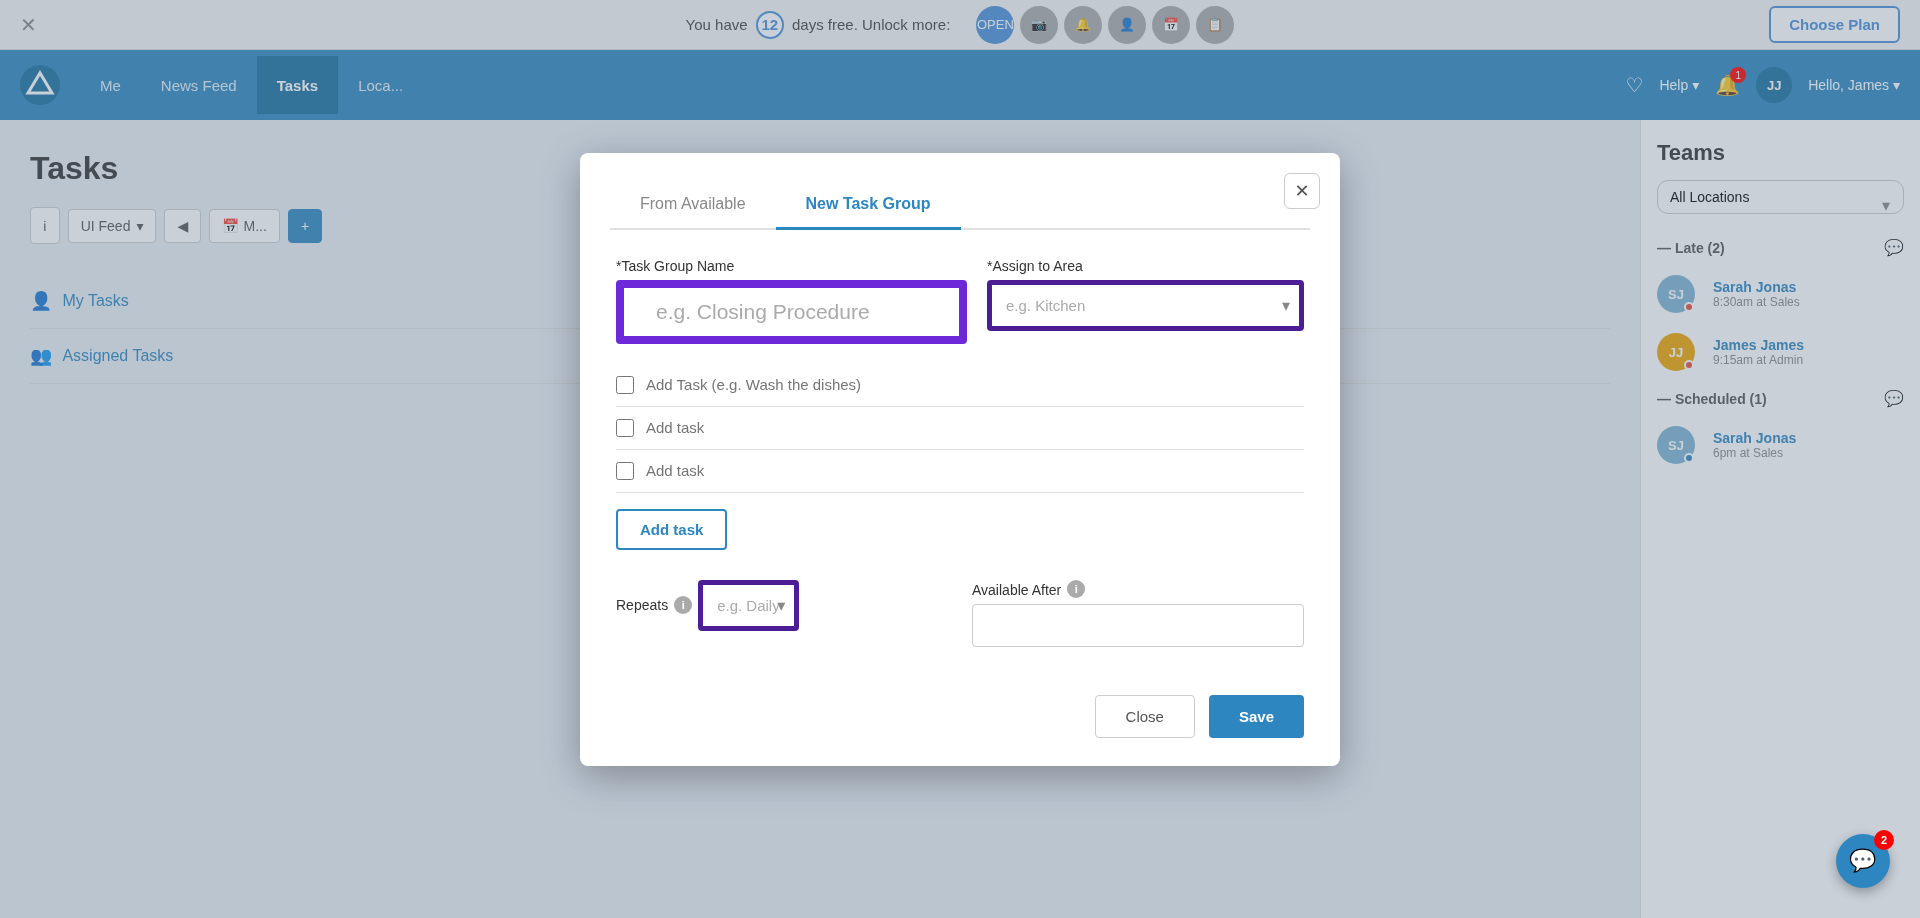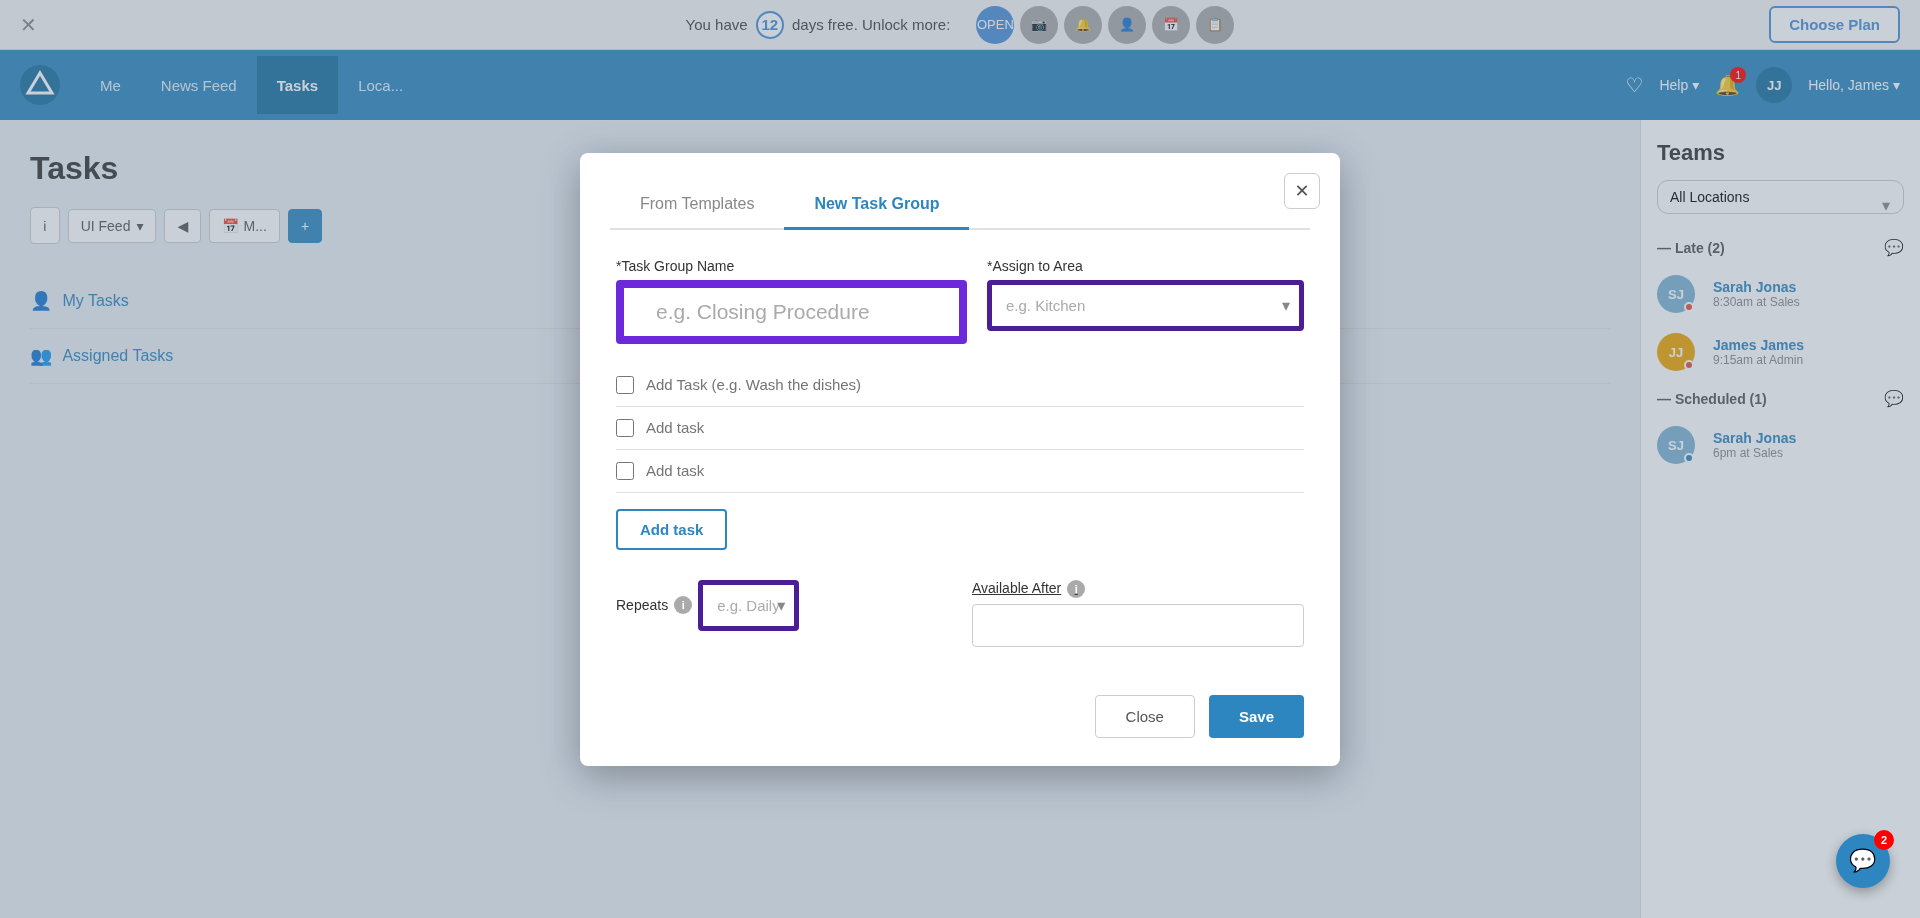--- a/index.html
+++ b/index.html
@@ -441,26 +441,25 @@
       font-weight: bold;
     }
     .avail-group {
       flex: 1;
       display: flex;
       flex-direction: column;
       gap: 6px;
     }
     .avail-label {
       display: flex;
-      align-items: flex-start;
+      align-items: flex-end;
       gap: 6px;
       font-size: 14px;
       color: #333;
       font-weight: 500;
-      text-decoration: underline;
     }
     .avail-input {
       padding: 12px 14px;
       border: 1px solid #ccc;
       border-radius: 4px;
       font-size: 15px;
       color: #333;
       outline: none;
     }
     .modal-footer {
@@ -658,21 +657,21 @@
   </div>
 </div>
 
 <div class="dimmed-bg"></div>
 
 <div style="position:fixed;top:0;left:0;right:0;bottom:0;display:flex;align-items:center;justify-content:center;z-index:150;pointer-events:none;">
   <div class="modal" style="pointer-events:all;">
     <div class="modal-header">
       <button class="modal-close">✕</button>
       <div class="modal-tabs">
-        <div class="modal-tab">From Templates</div>
+        <div class="modal-tab">From Available</div>
         <div class="modal-tab active">New Task Group</div>
       </div>
     </div>
 
     <div class="modal-body">
       
       <div class="form-row">
         <div class="form-group">
           <label class="form-label">*Task Group Name</label>
           <input class="form-input" type="text" placeholder="e.g. Closing Procedure" style="">

